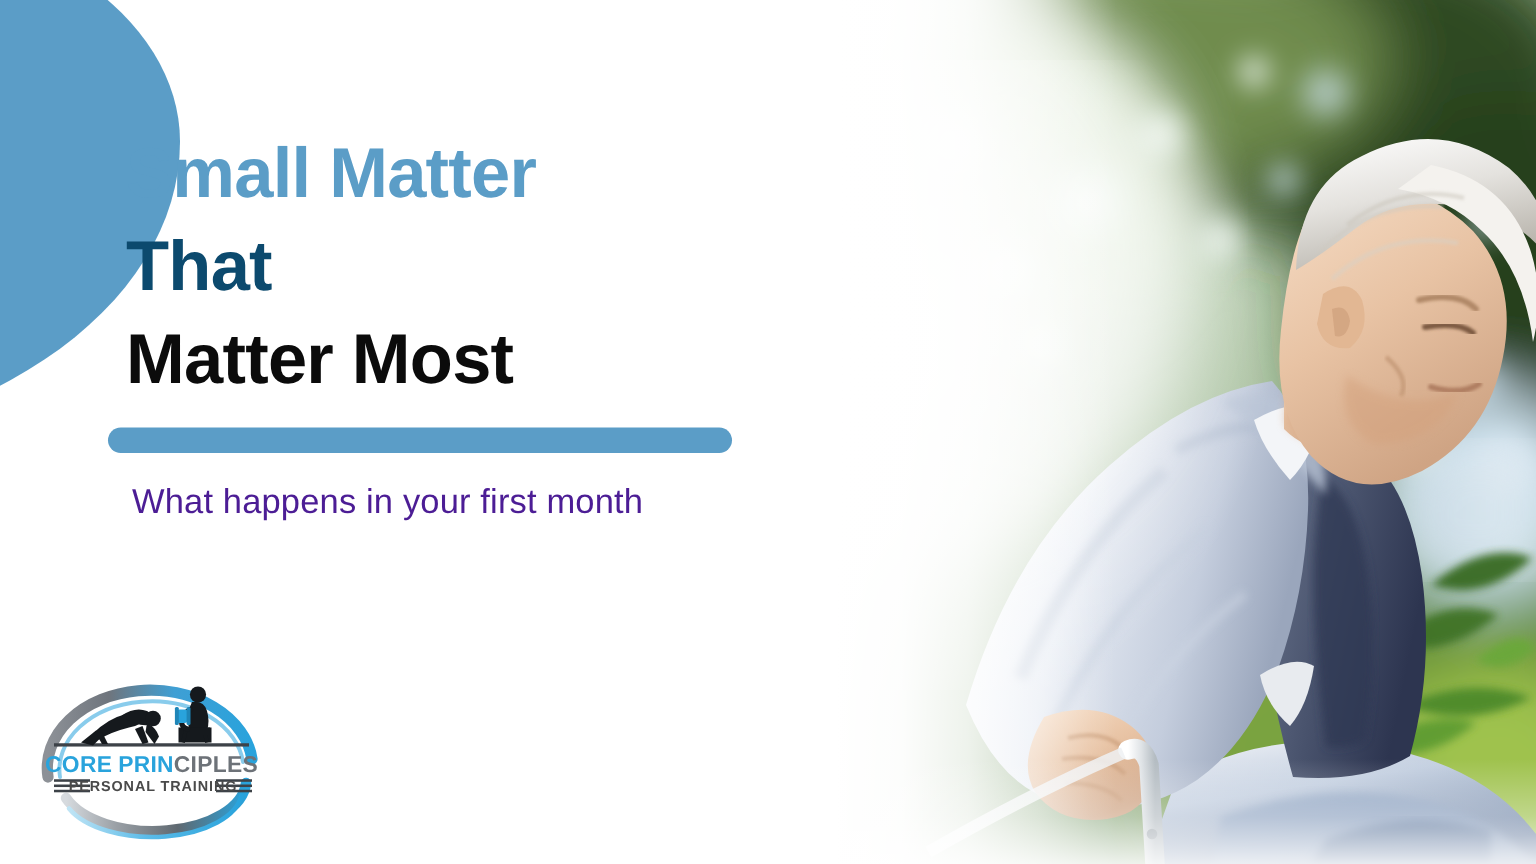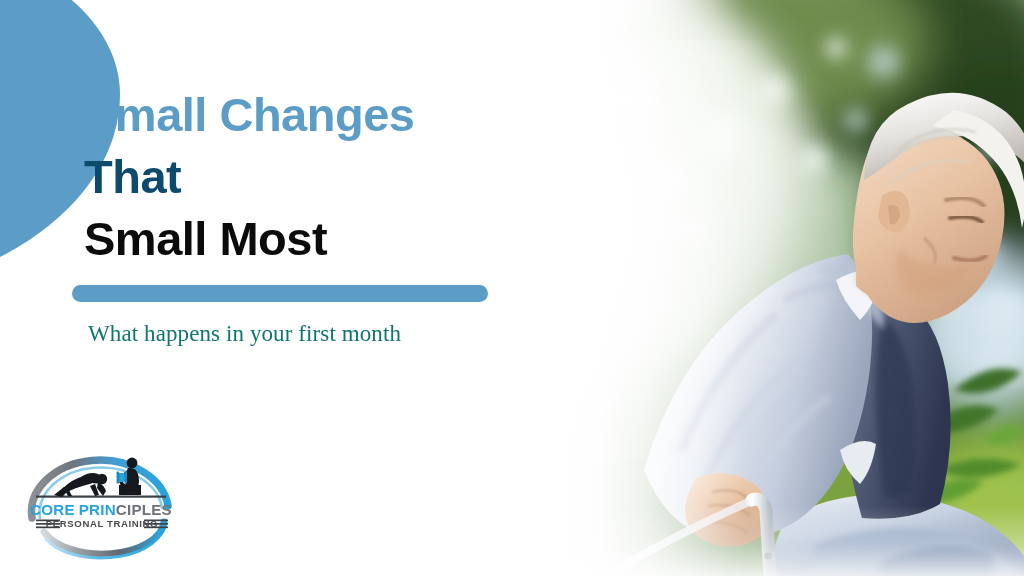--- a/index.html
+++ b/index.html
@@ -109,23 +109,22 @@
 
   .subtitle {
     position: absolute;
     left: 88px;
     top: 312px;
     width: 360px;
     margin: 0;
     font-size: 23px;
     font-weight: 400;
     line-height: 1.95;
-    color: #0f766e;
+    color: #4c1d95;
     letter-spacing: 0.1px;
-    font-family: Liberation Serif, serif;
   }
 
   
   .logo {
     position: absolute;
     left: 18px;
     top: 444px;
     width: 166px;
     height: 122px;
   }
@@ -324,23 +323,23 @@
     </div>
     <div class="photo-glow"></div>
     <div class="photo-fade-left"></div>
     <div class="photo-fade-bottom"></div>
   </div>
 
   <div class="corner-wedge-2"></div>
 
   <div class="text-block">
     <h1 class="headline">
-      <span class="l1">Small Changes</span>
+      <span class="l1">Small Matter</span>
       <span class="l2">That</span>
-      <span class="l3">Small Most</span>
+      <span class="l3">Matter Most</span>
     </h1>
   </div>
 
   <div class="divider"></div>
 
   <p class="subtitle">What happens in your first month</p>
 
   <div class="logo">
     <svg viewBox="0 0 166 122" aria-hidden="true">
       <defs>

